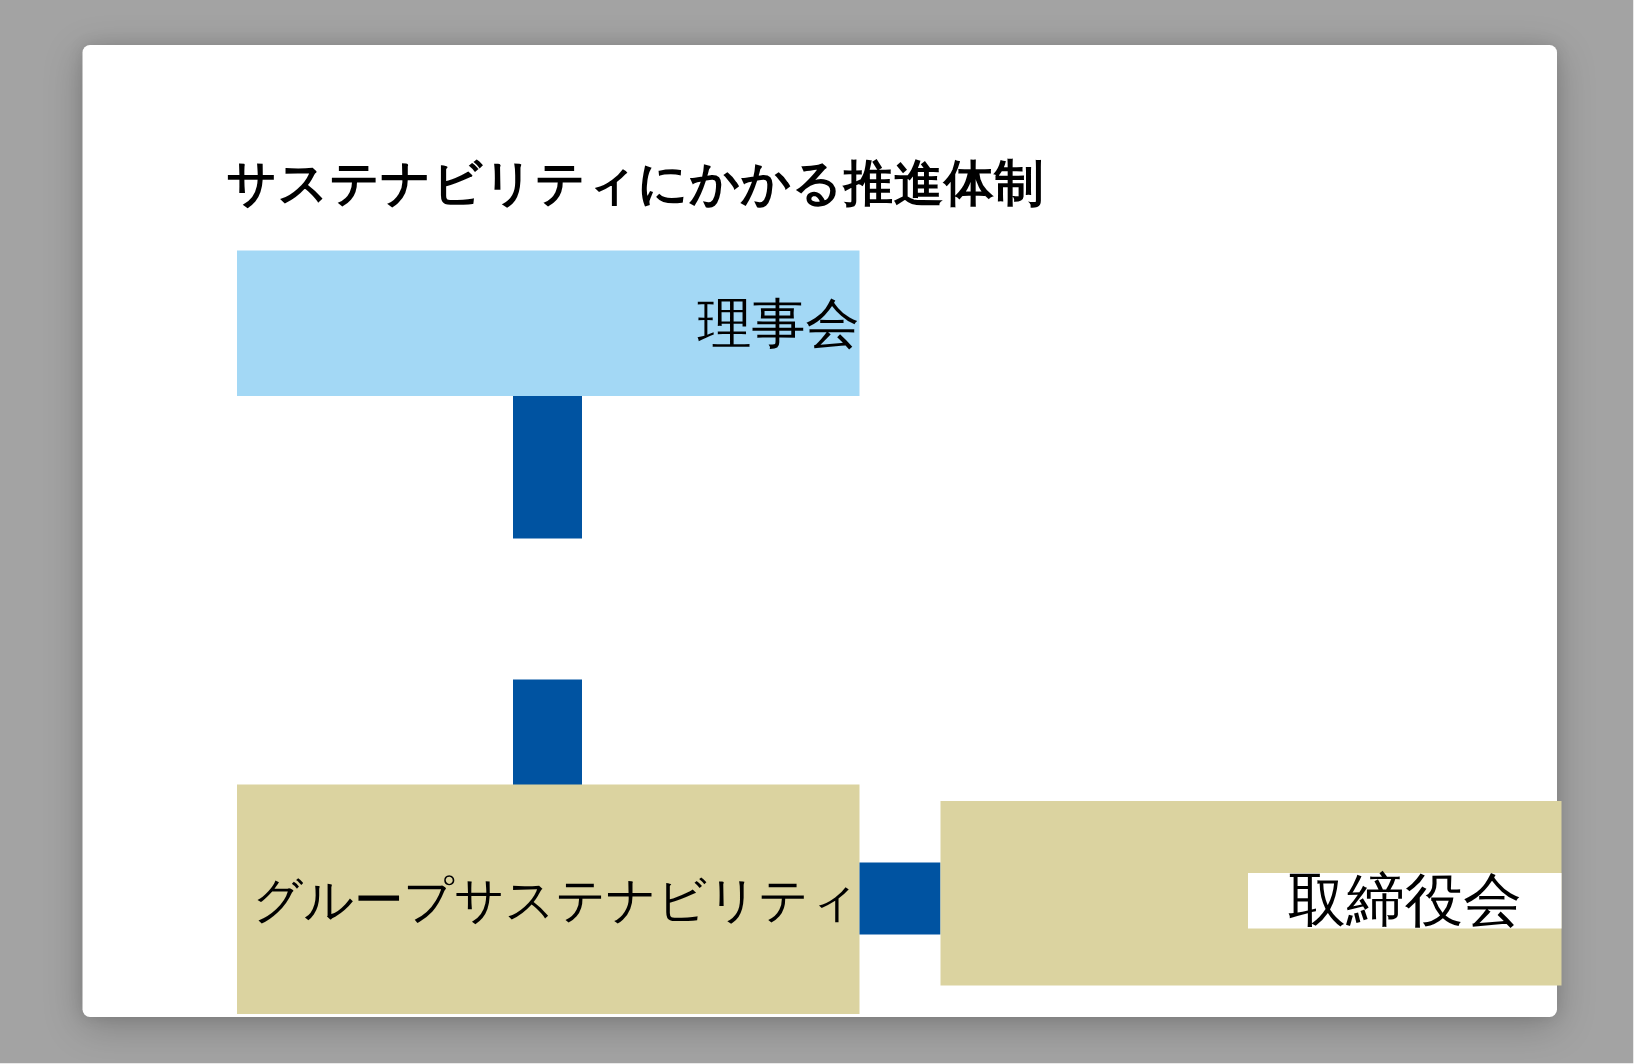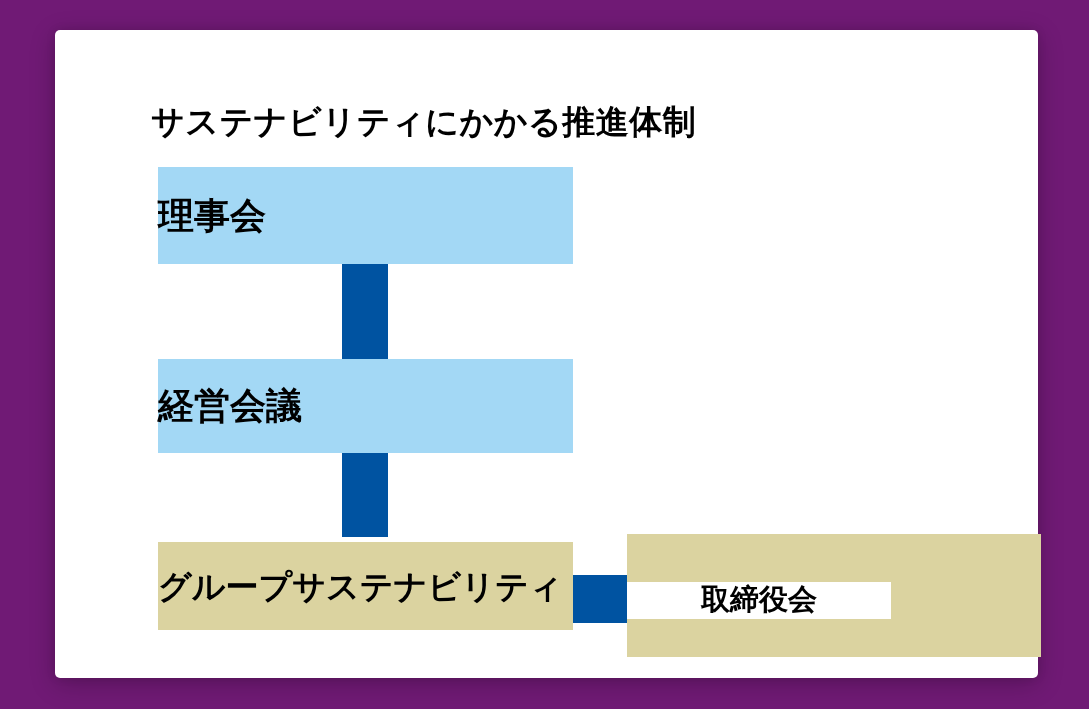--- a/index.html
+++ b/index.html
@@ -5,21 +5,21 @@
   html, body {
     margin: 0;
     padding: 0;
     background: #ffffff;
     font-family: "Liberation Sans", "DejaVu Sans", sans-serif;
   }
   .stage {
     position: relative;
     width: 1089px;
     height: 709px;
-    background: #701a75;
+    background: #a3a3a3;
     overflow: hidden;
   }
   .card {
     position: absolute;
     left: 55px;
     top: 30px;
     width: 983px;
     height: 648px;
     background: #ffffff;
     border-radius: 5px;
@@ -32,75 +32,71 @@
     font-size: 33px;
     font-weight: bold;
     color: #000000;
     letter-spacing: 0.5px;
     white-space: nowrap;
   }
   .node {
     position: absolute;
     display: flex;
     flex-direction: column;
-    align-items: flex-start;
+    align-items: flex-end;
     justify-content: center;
     color: #000000;
     text-align: center;
-    font-weight: bold;
   }
   .node.blue  { background: #a3d8f5; }
   .node.tan   { background: #dbd3a0; }
   .node-label-lg { font-size: 36px; line-height: 1.2; }
   .node-label-md { font-size: 33px; line-height: 43px; }
   .connector {
     position: absolute;
     background: #0053a1;
   }
   .sup-note {
     font-size: 19px;
     vertical-align: super;
     line-height: 0;
   }
   .inner-white-box {
-    width: 264px;
+    width: 209px;
     height: 37px;
     margin-top: 9px;
     background: #ffffff;
     display: flex;
     align-items: center;
     justify-content: center;
-    font-size: 29px;
+    font-size: 39px;
   }
   
   #box-board      { left: 103px; top: 137px; width: 415px; height: 97px;  }
   #conn-1         { left: 287px; top: 234px; width: 46px;  height: 95px;  }
   #box-management { left: 103px; top: 329px; width: 415px; height: 94px;  }
   #conn-2         { left: 287px; top: 423px; width: 46px;  height: 84px;  }
-  #box-council    { left: 103px; top: 512px; width: 415px; height: 88px; }
+  #box-council    { left: 103px; top: 493px; width: 415px; height: 153px; }
   #conn-3         { left: 518px; top: 545px; width: 54px;  height: 48px;  }
   #box-group      { left: 572px; top: 504px; width: 414px; height: 123px; }
 </style>
 </head>
 <body>
 
 <div class="stage">
   <div class="card">
 
     <div class="diagram-title">サステナビリティにかかる推進体制</div>
 
     <div class="node blue" id="box-board">
       <div class="node-label-lg">理事会</div>
     </div>
 
     <div class="connector" id="conn-1"></div>
 
-    <div class="node blue" id="box-management">
-      <div class="node-label-lg">経営会議</div>
-    </div>
 
     <div class="connector" id="conn-2"></div>
 
     <div class="node tan" id="box-council">
       <div class="node-label-md">グループサステナビリティ</div>
     </div>
 
     <div class="connector" id="conn-3"></div>
 
     <div class="node tan" id="box-group">

